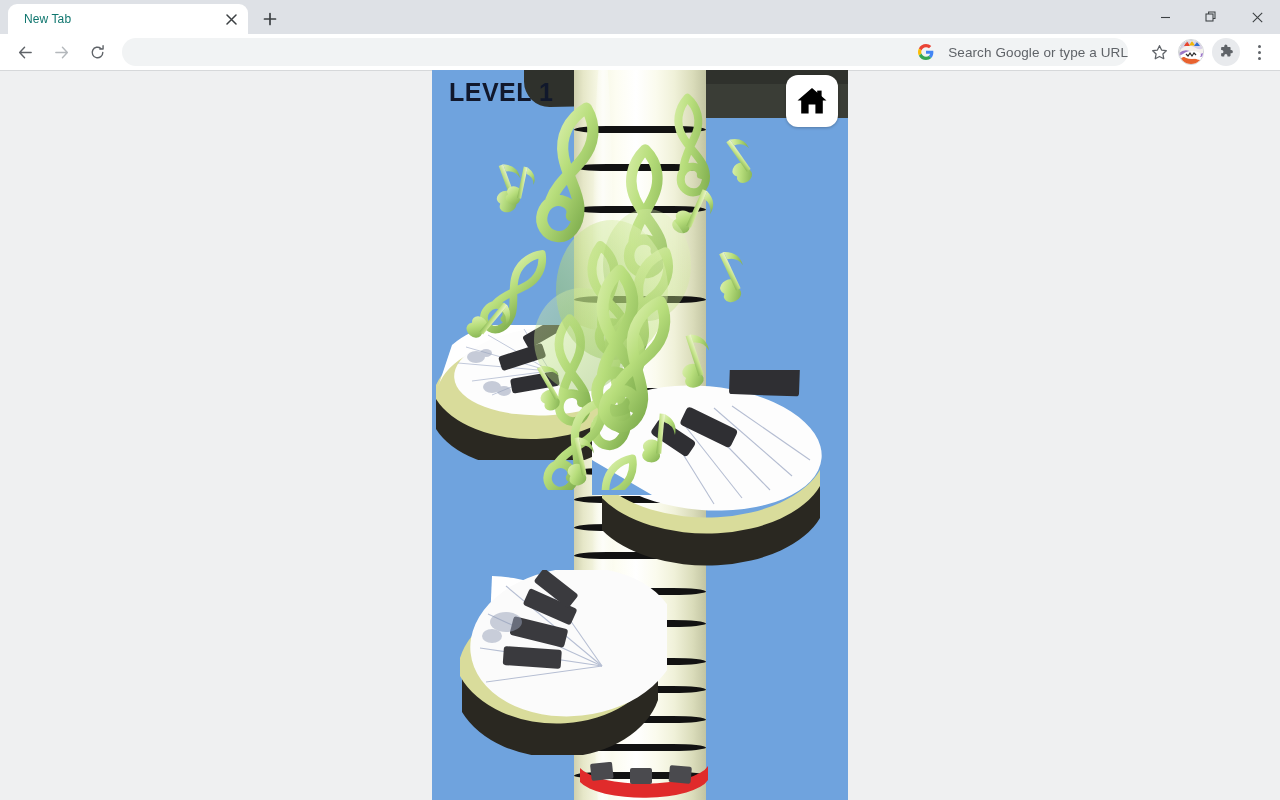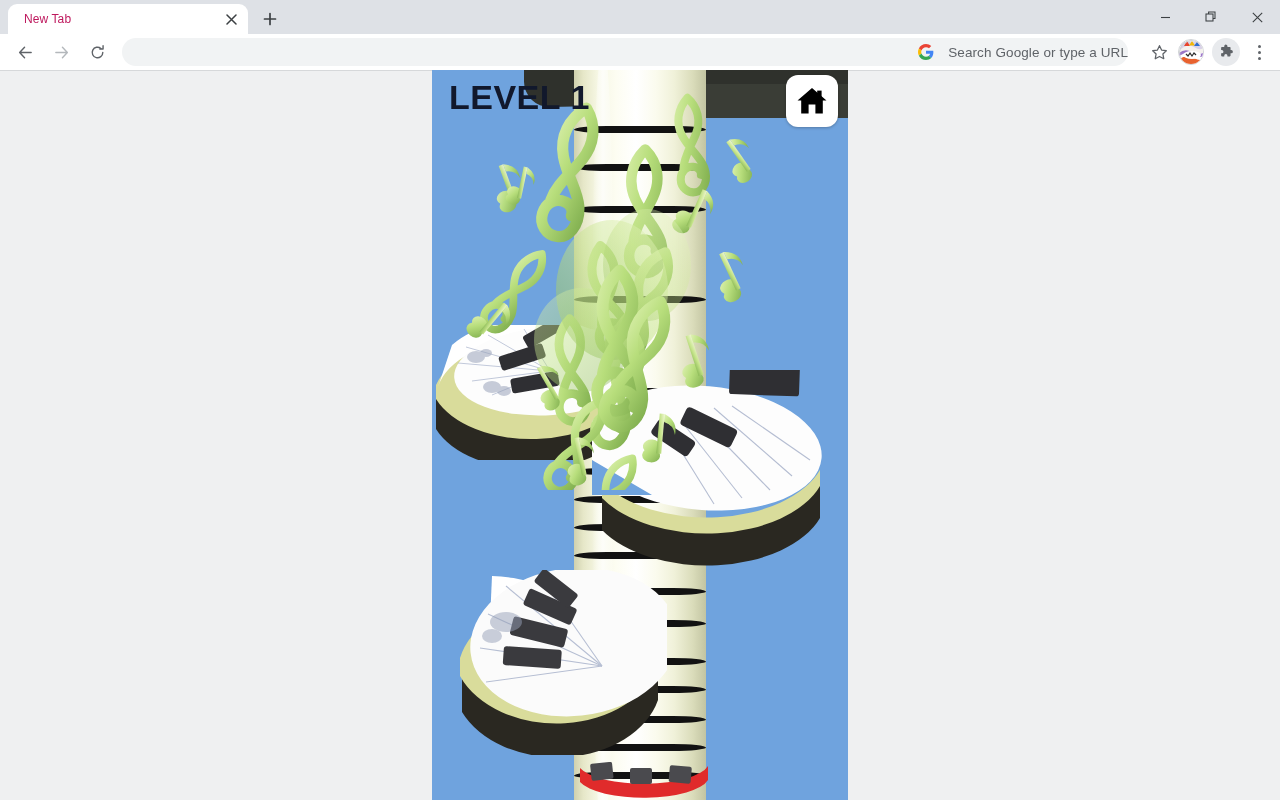--- a/index.html
+++ b/index.html
@@ -18,21 +18,21 @@
     position:absolute; left:0; top:0; width:1280px; height:34px;
     background:#dee1e6;
   }
   .tab{
     position:absolute; left:8px; top:4px; width:240px; height:30px;
     background:#ffffff;
     border-radius:9px 9px 0 0;
     display:flex; align-items:center;
   }
   .tab-title{
-    font-size:12px; color:#be185d; margin-left:16px;
+    font-size:12px; color:#0f766e; margin-left:16px;
     white-space:nowrap; overflow:hidden; text-overflow:ellipsis;
     max-width:165px; letter-spacing:.1px;
   }
   .tab-close{
     position:absolute; right:9px; top:7px; width:16px; height:16px;
     border-radius:50%; display:flex; align-items:center; justify-content:center;
     cursor:pointer;
   }
   .tab-close svg{ display:block; }
   .newtab{
@@ -103,21 +103,21 @@
     transform:skewY(-1.2deg);
   }
   .dark-band2{
     position:absolute; left:230px; top:14px; width:200px; height:34px;
     background:#3a3d36; border-radius:0 0 14px 14px;
   }
 
   
   .hud-level{
     position:absolute; left:17px; top:8px;
-    font-size:34px; font-weight:bold; color:#11182c;
+    font-size:25px; font-weight:bold; color:#11182c;
     letter-spacing:.5px; z-index:60; white-space:nowrap;
   }
   .hud-home{
     position:absolute; right:10px; top:5px; width:52px; height:52px;
     background:#ffffff; border-radius:12px; z-index:70;
     display:flex; align-items:center; justify-content:center; cursor:pointer;
     box-shadow:0 1px 3px rgba(0,0,0,.25);
   }
 
   

